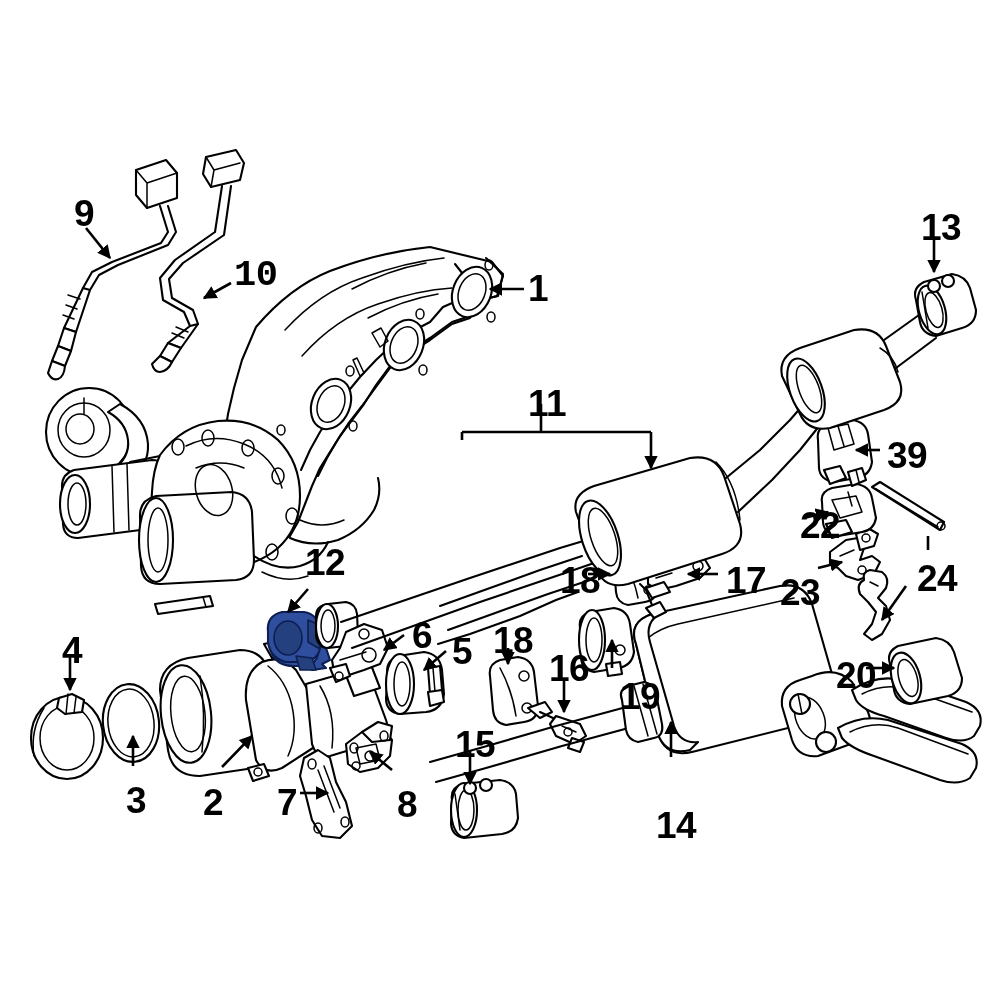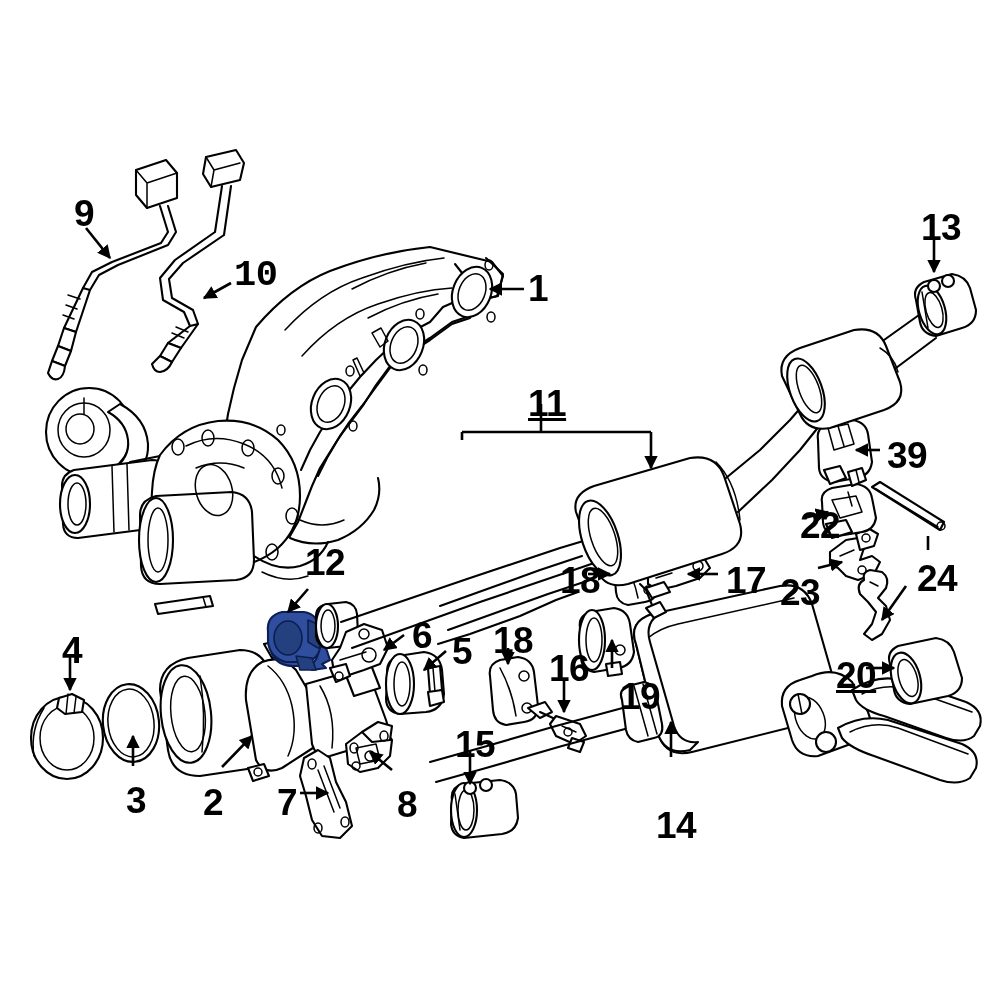--- a/index.html
+++ b/index.html
@@ -538,29 +538,29 @@
   <div class="callout-num" style="left:528px; top:270px;">1</div>
   <div class="callout-num" style="left:203px; top:784px;">2</div>
   <div class="callout-num" style="left:126px; top:782px;">3</div>
   <div class="callout-num" style="left:62px;  top:632px;">4</div>
   <div class="callout-num" style="left:452px; top:633px;">5</div>
   <div class="callout-num" style="left:412px; top:617px;">6</div>
   <div class="callout-num" style="left:277px; top:784px;">7</div>
   <div class="callout-num" style="left:397px; top:786px;">8</div>
   <div class="callout-num" style="left:74px;  top:195px;">9</div>
   <div class="callout-num" style="left:234px; top:257px;font-family:Liberation Mono, monospace;">10</div>
-  <div class="callout-num" style="left:528px; top:385px;text-decoration:underline;">11</div>
+  <div class="callout-num" style="left:528px; top:385px;">11</div>
   <div class="callout-num" style="left:305px; top:544px;">12</div>
   <div class="callout-num" style="left:921px; top:209px;">13</div>
   <div class="callout-num" style="left:656px; top:807px;">14</div>
   <div class="callout-num" style="left:455px; top:726px;">15</div>
   <div class="callout-num" style="left:549px; top:650px;">16</div>
   <div class="callout-num" style="left:726px; top:562px;">17</div>
   <div class="callout-num" style="left:560px; top:562px;">18</div>
   <div class="callout-num" style="left:493px; top:622px;">18</div>
   <div class="callout-num" style="left:620px; top:678px;">19</div>
-  <div class="callout-num" style="left:836px; top:657px;text-decoration:underline;">20</div>
+  <div class="callout-num" style="left:836px; top:657px;">20</div>
   <div class="callout-num" style="left:887px; top:437px;">39</div>
   <div class="callout-num" style="left:800px; top:507px;">22</div>
   <div class="callout-num" style="left:780px; top:558px;margin-top:16px;">23</div>
   <div class="callout-num" style="left:917px; top:560px;">24</div>
 
 </div>
 
 </body></html>

